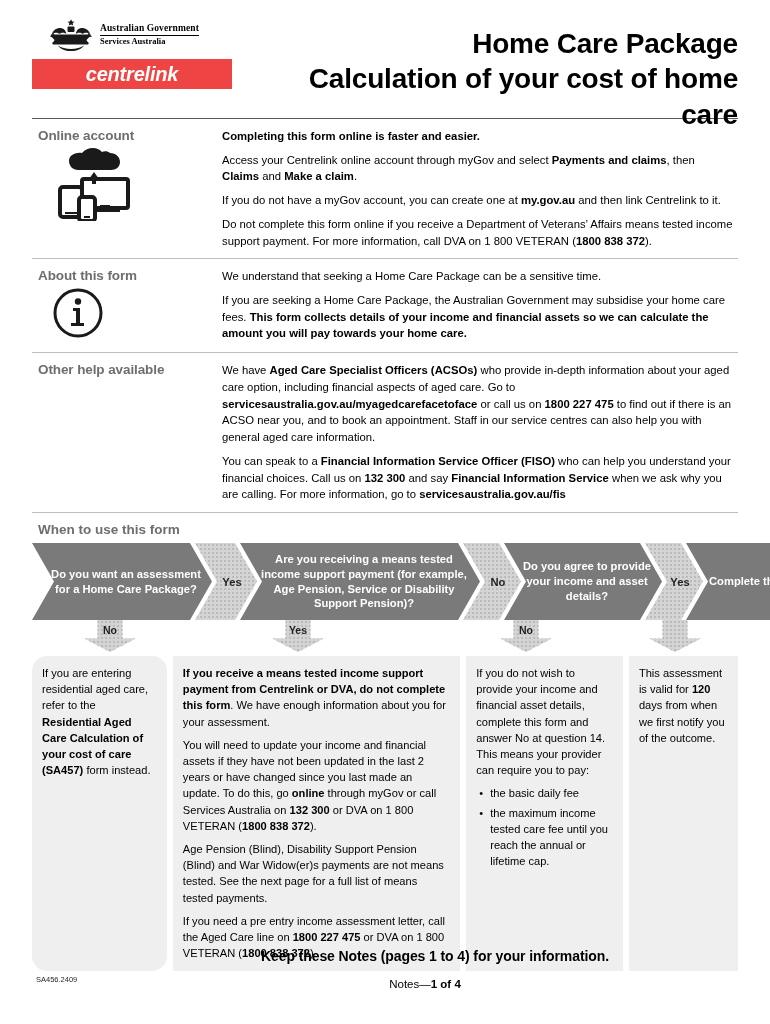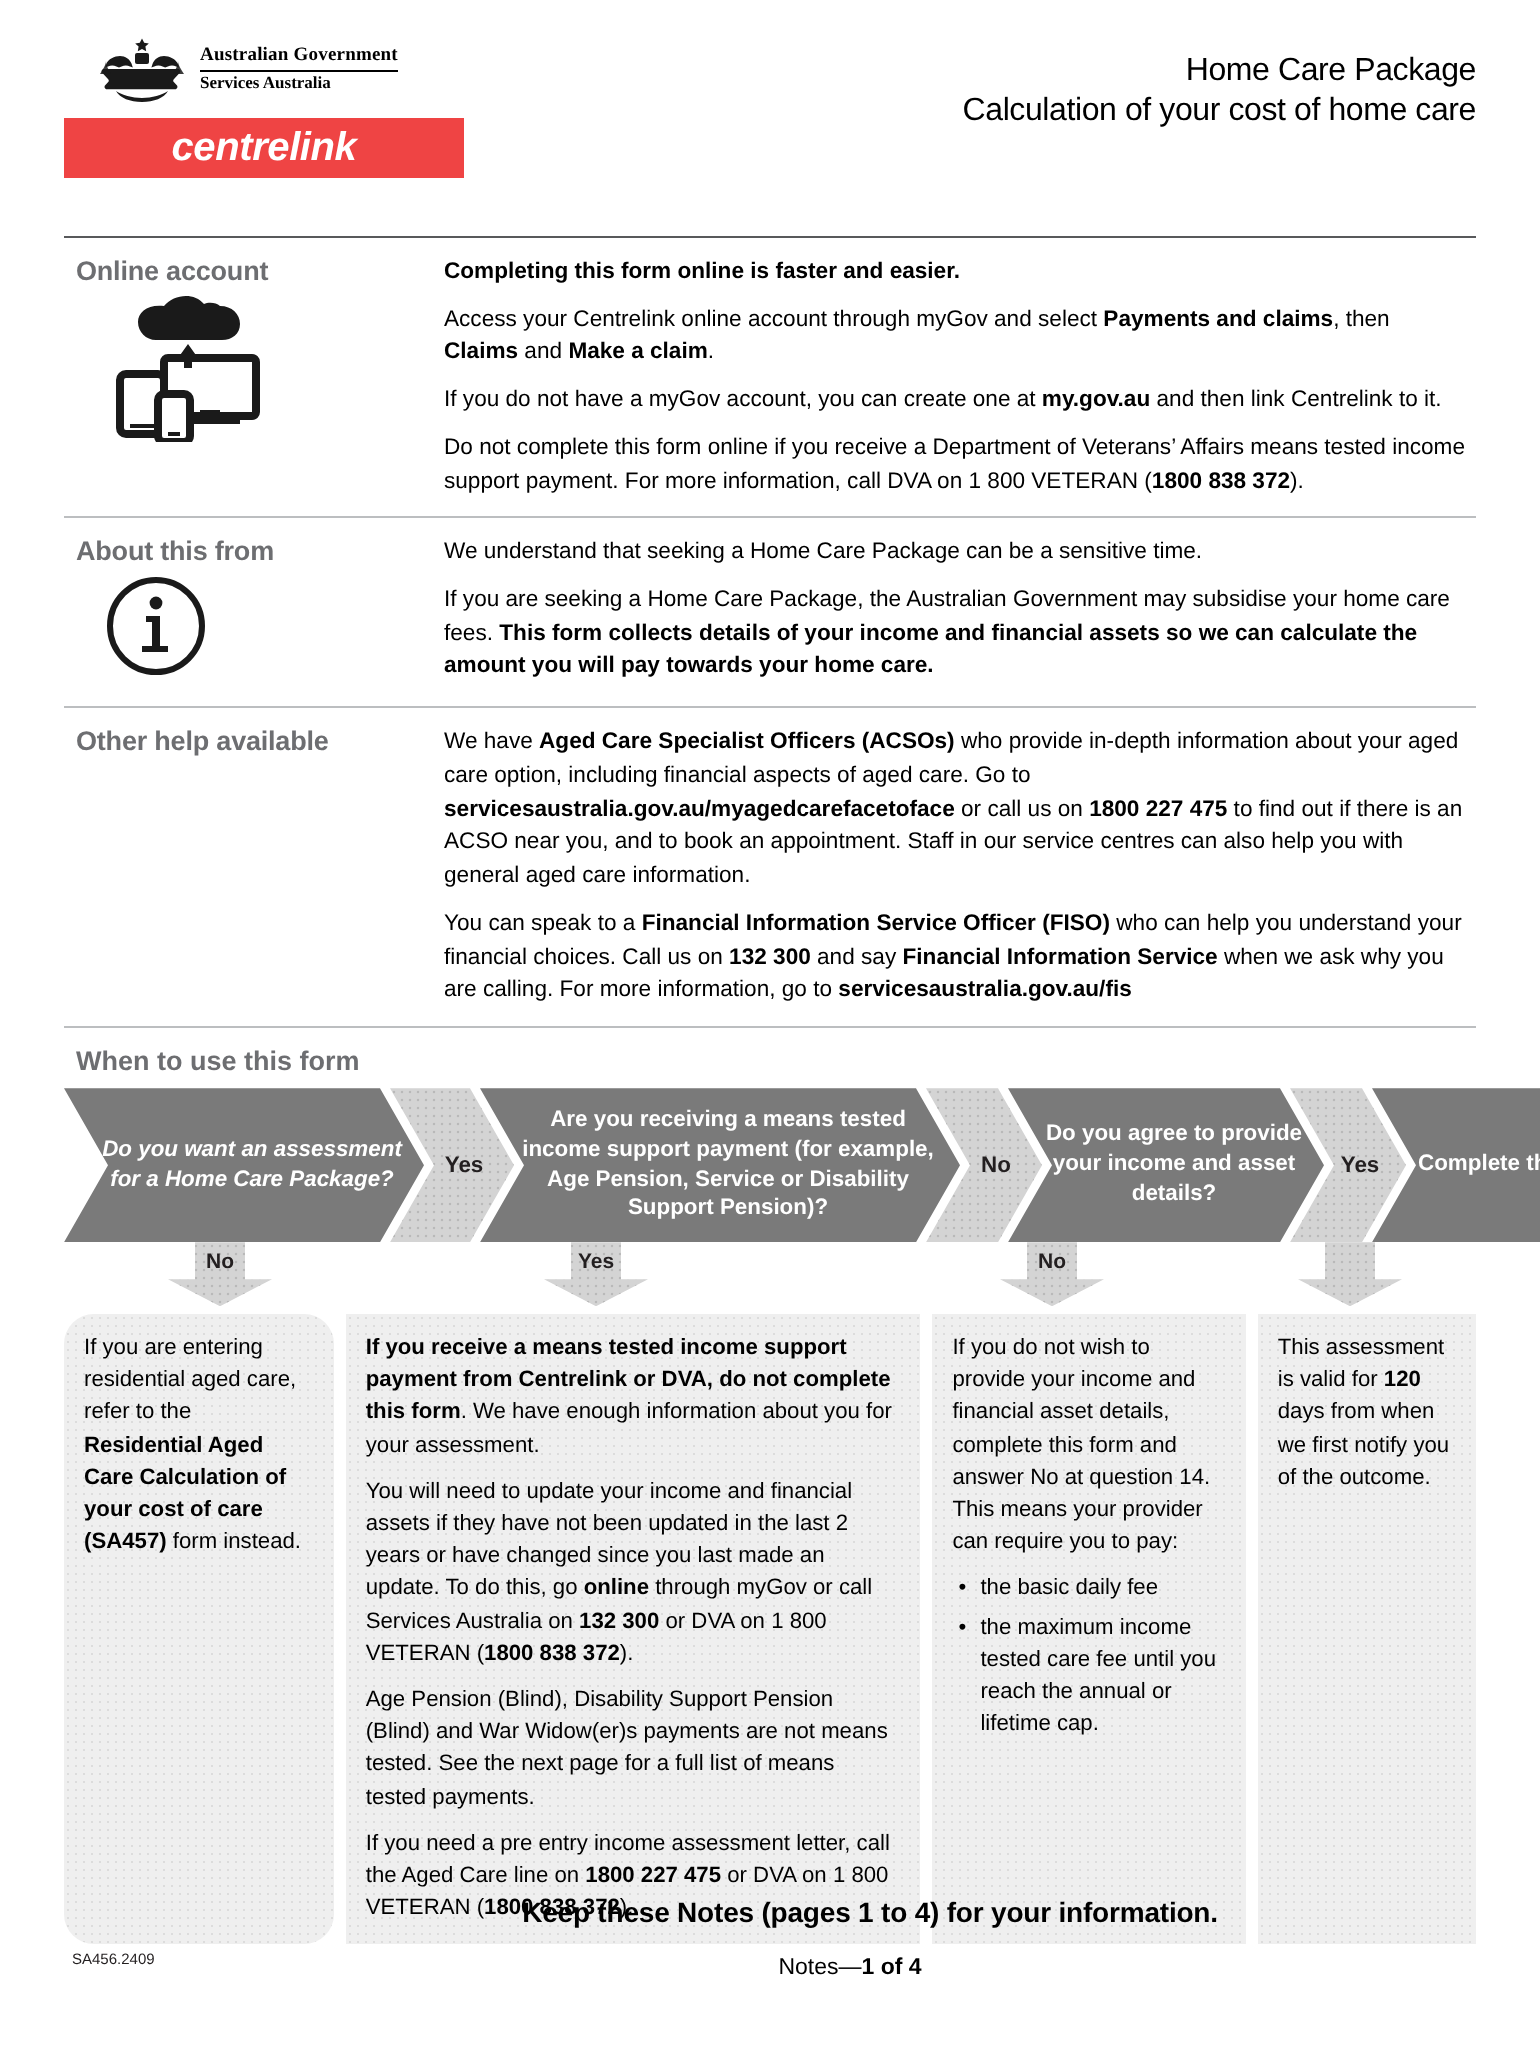--- a/index.html
+++ b/index.html
@@ -75,22 +75,22 @@
     font-weight: bold;
     font-size: 20px;
     letter-spacing: -0.2px;
   }
 
   .title-block {
     text-align: right;
     padding-top: 8px;
   }
   .title-block div {
-    font-size: 16px;
-    font-weight: normal;
+    font-size: 28px;
+    font-weight: bold;
     line-height: 1.26;
     letter-spacing: -0.2px;
   }
 
   
   .rule-dark { border-top: 1.6px solid #58595b; margin-top: 6px; }
   .rule-light { border-top: 1px solid #bcbec0; }
 
   
   .section {
@@ -325,21 +325,21 @@
       <p>Access your Centrelink online account through myGov and select <b>Payments and claims</b>, then <b>Claims</b> and <b>Make a claim</b>.</p>
       <p>If you do not have a myGov account, you can create one at <b>my.gov.au</b> and then link Centrelink to it.</p>
       <p>Do not complete this form online if you receive a Department of Veterans’ Affairs means tested income support payment. For more information, call DVA on 1 800 VETERAN (<b>1800 838 372</b>).</p>
     </div>
   </div>
 
   <div class="rule-light"></div>
 
   <div class="section">
     <div class="sec-label">
-      <h2>About this from</h2>
+      <h2>About this form</h2>
       <div class="icon-wrap">
         <svg width="52" height="52" viewBox="0 0 52 52">
           <circle cx="26" cy="26" r="23" fill="none" stroke="#1a1a1a" stroke-width="3"></circle>
           <circle cx="26" cy="14.5" r="3.2" fill="#1a1a1a"></circle>
           <path d="M21 21h7v15h4v3H19v-3h5V24h-3z" fill="#1a1a1a"></path>
         </svg>
       </div>
     </div>
     <div class="sec-body">
       <p>We understand that seeking a Home Care Package can be a sensitive time.</p>
@@ -357,21 +357,21 @@
       <p>We have <b>Aged Care Specialist Officers (ACSOs)</b> who provide in-depth information about your aged care option, including financial aspects of aged care. Go to <b>servicesaustralia.gov.au/myagedcarefacetoface</b> or call us on <b>1800 227 475</b> to find out if there is an ACSO near you, and to book an appointment. Staff in our service centres can also help you with general aged care information.</p>
       <p>You can speak to a <b>Financial Information Service Officer (FISO)</b> who can help you understand your financial choices. Call us on <b>132 300</b> and say <b>Financial Information Service</b> when we ask why you are calling. For more information, go to <b>servicesaustralia.gov.au/fis</b></p>
     </div>
   </div>
 
   <div class="rule-light"></div>
 
   <div class="flow-head">When to use this form</div>
 
   <div class="flow-strip">
-    <div class="chev first" style="left:0px;width:180px;font-style:italic;">
+    <div class="chev first" style="left:0px;width:180px;">
       <span>Do you want an assessment for a Home Care Package?</span>
     </div>
     <div class="chev-sm" style="left:163px;width:62px;">
       <span>Yes</span>
     </div>
     <div class="chev" style="left:208px;width:240px;">
       <span>Are you receiving a means tested income support payment (for example, Age Pension, Service or Disability Support Pension)?</span>
     </div>
     <div class="chev-sm" style="left:431px;width:58px;">
       <span>No</span>

